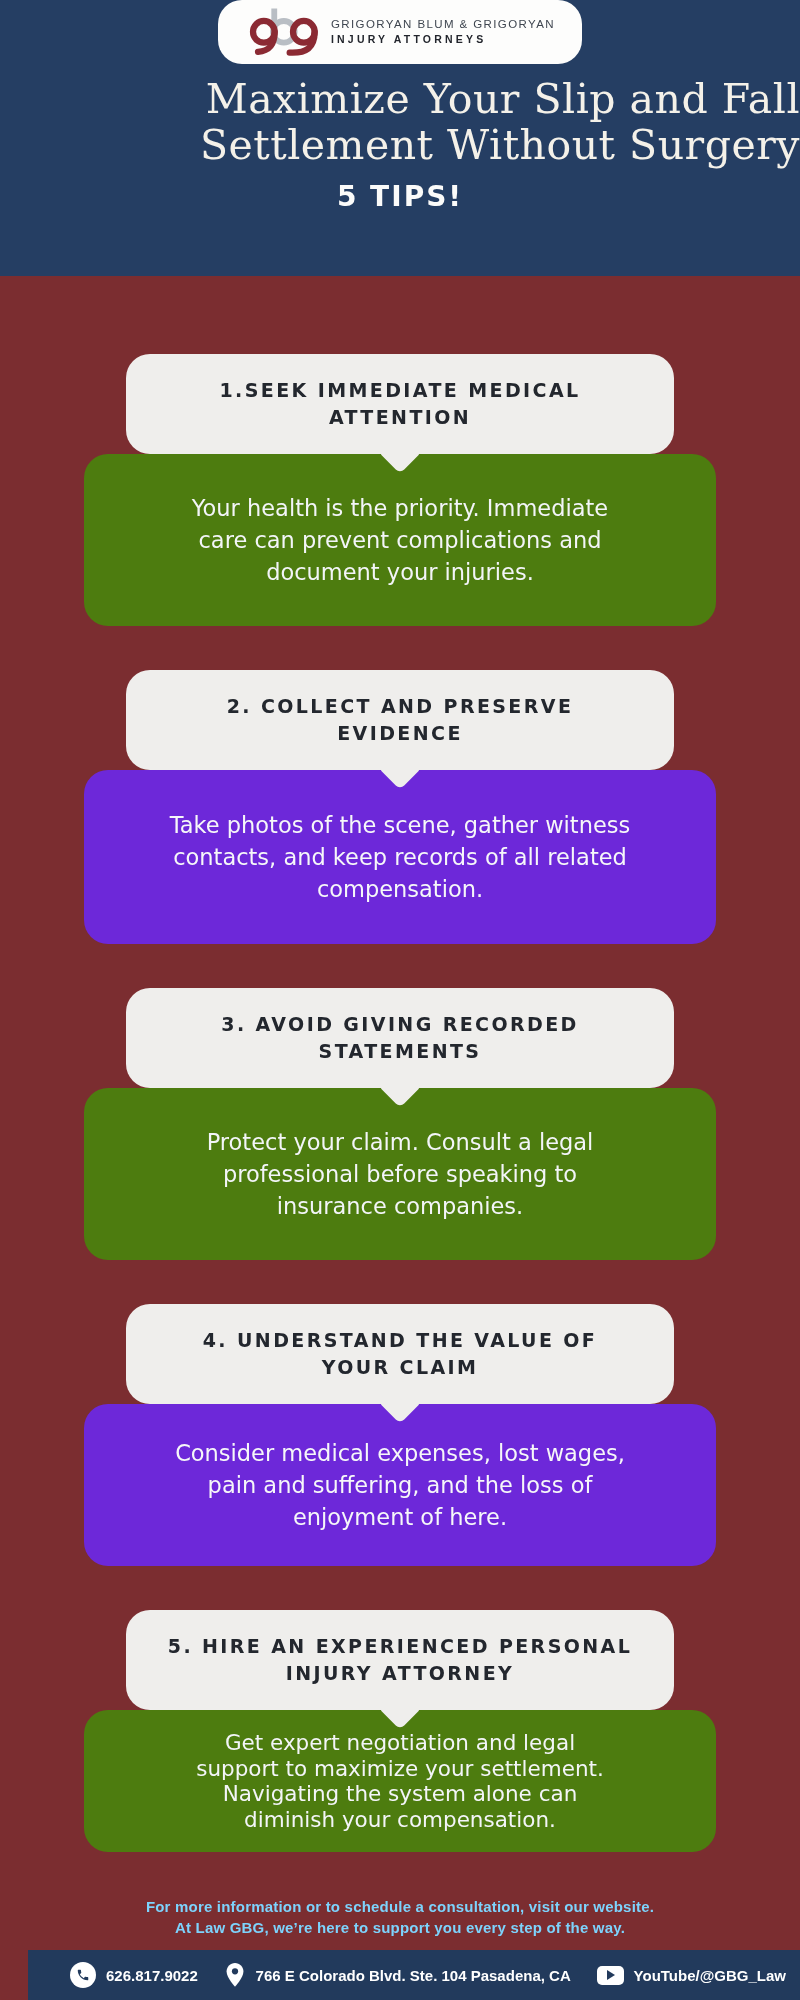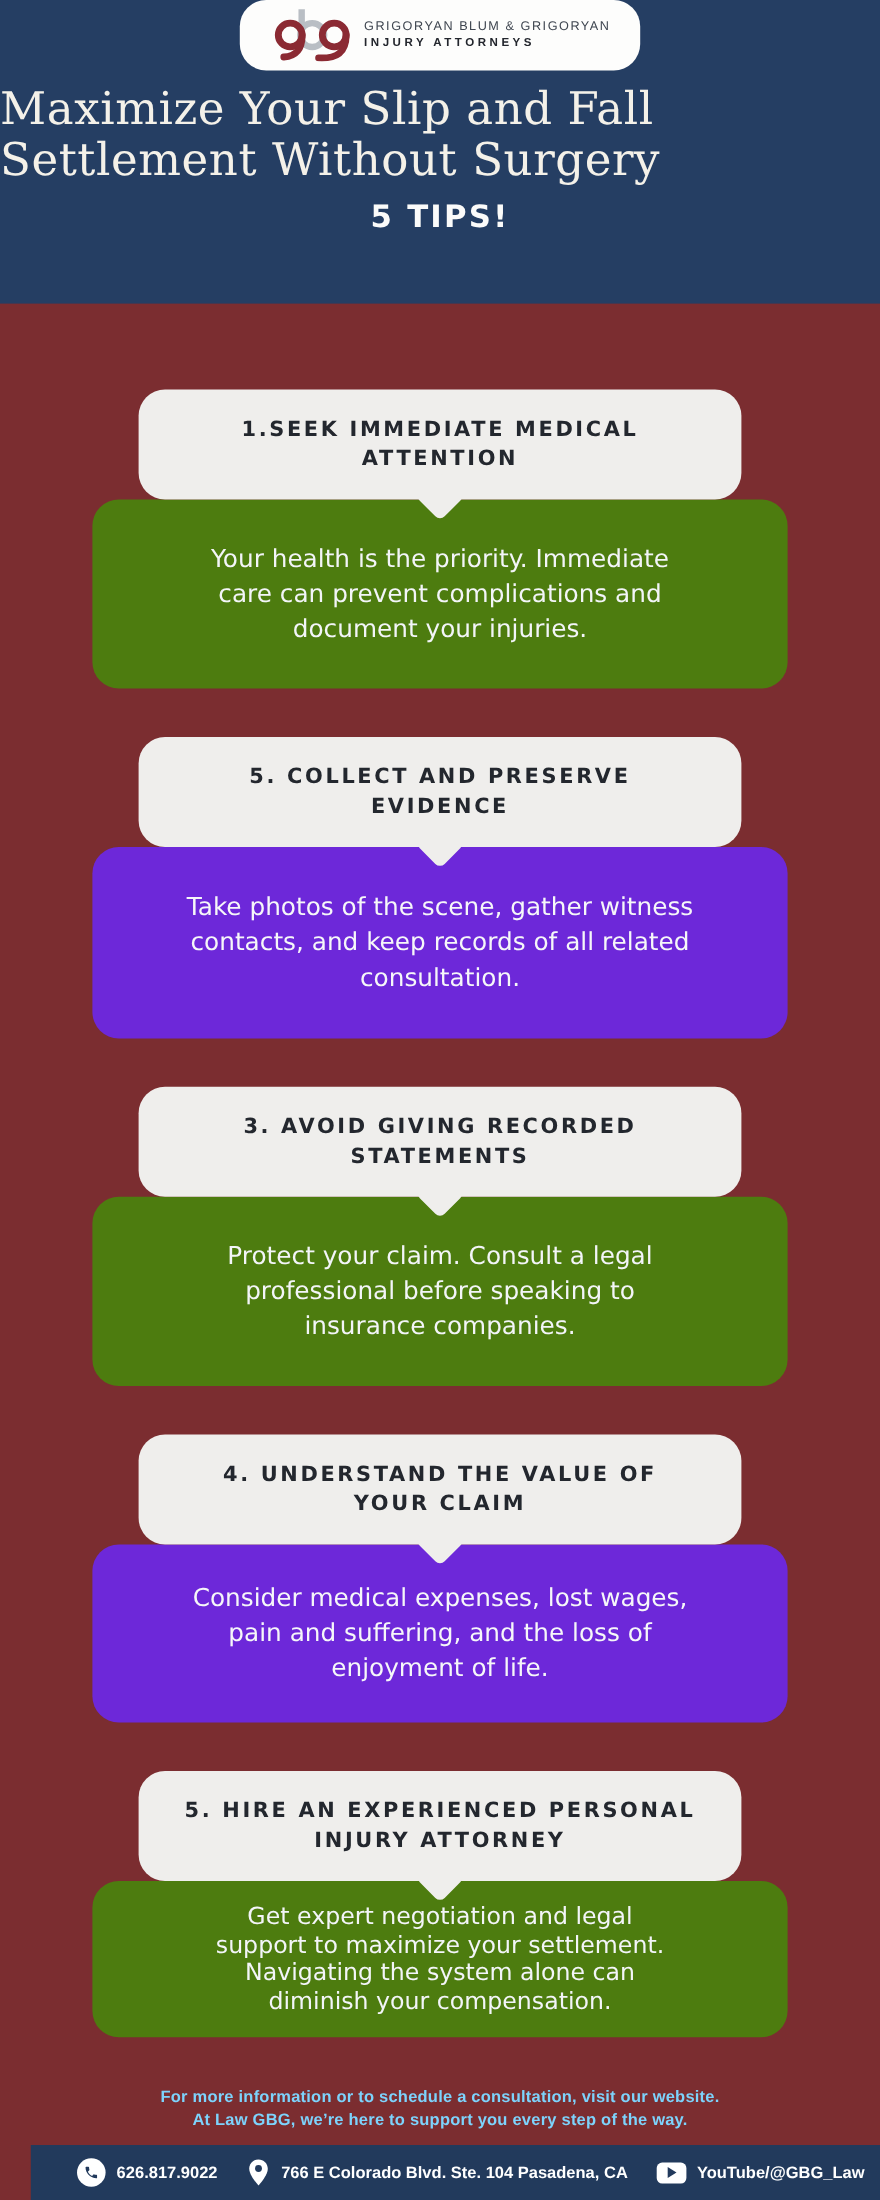--- a/index.html
+++ b/index.html
@@ -17,21 +17,21 @@
     position:absolute;top:0;left:50%;transform:translateX(-50%);
     width:364px;height:64px;background:#fdfdfc;border-radius:24px;
     display:flex;align-items:center;justify-content:center;
     box-sizing:border-box;padding:4px 10px 6px 10px;
   }
   .logo-mark{flex:0 0 auto;display:flex;align-items:center;}
   .brand-text{display:flex;flex-direction:column;gap:3px;}
   .brand-line1{font-size:11.5px;letter-spacing:1.4px;color:#3f4650;font-family:"Liberation Sans",sans-serif;}
   .brand-line2{font-size:10.5px;font-weight:700;letter-spacing:3.2px;color:#23262d;font-family:"Liberation Sans",sans-serif;}
   .hero-title{
-    padding-top:76px;text-align:left;color:#f4f1e9;
+    padding-top:76px;text-align:right;color:#f4f1e9;
     font-family:"DejaVu Serif","Liberation Serif",serif;
     font-size:41px;line-height:46px;font-weight:400;letter-spacing:0.5px;
   }
   .tips-banner{
     text-align:center;color:#fbfbfa;font-weight:800;
     font-size:28px;line-height:50px;letter-spacing:2px;margin-top:4px;
     font-family:"DejaVu Sans",sans-serif;
   }
   
   .tips-wrap{padding-top:78px;}
@@ -125,28 +125,28 @@
     </div>
     <div class="tip-body navy pad-a">
       <div>Your health is the priority. Immediate</div>
       <div>care can prevent complications and</div>
       <div>document your injuries.</div>
     </div>
   </section>
 
   <section class="tip">
     <div class="tip-header">
-      <div class="tip-title-line">5. COLLECT AND PRESERVE</div>
+      <div class="tip-title-line">2. COLLECT AND PRESERVE</div>
       <div class="tip-title-line">EVIDENCE</div>
       <div class="tail"></div>
     </div>
     <div class="tip-body gray pad-b">
       <div>Take photos of the scene, gather witness</div>
       <div>contacts, and keep records of all related</div>
-      <div>consultation.</div>
+      <div>compensation.</div>
     </div>
   </section>
 
   <section class="tip">
     <div class="tip-header">
       <div class="tip-title-line">3. AVOID GIVING RECORDED</div>
       <div class="tip-title-line">STATEMENTS</div>
       <div class="tail"></div>
     </div>
     <div class="tip-body navy pad-a">
@@ -158,21 +158,21 @@
 
   <section class="tip">
     <div class="tip-header">
       <div class="tip-title-line">4. UNDERSTAND THE VALUE OF</div>
       <div class="tip-title-line">YOUR CLAIM</div>
       <div class="tail"></div>
     </div>
     <div class="tip-body gray pad-c">
       <div>Consider medical expenses, lost wages,</div>
       <div>pain and suffering, and the loss of</div>
-      <div>enjoyment of life.</div>
+      <div>enjoyment of here.</div>
     </div>
   </section>
 
   <section class="tip">
     <div class="tip-header">
       <div class="tip-title-line">5. HIRE AN EXPERIENCED PERSONAL</div>
       <div class="tip-title-line">INJURY ATTORNEY</div>
       <div class="tail"></div>
     </div>
     <div class="tip-body navy pad-d">

